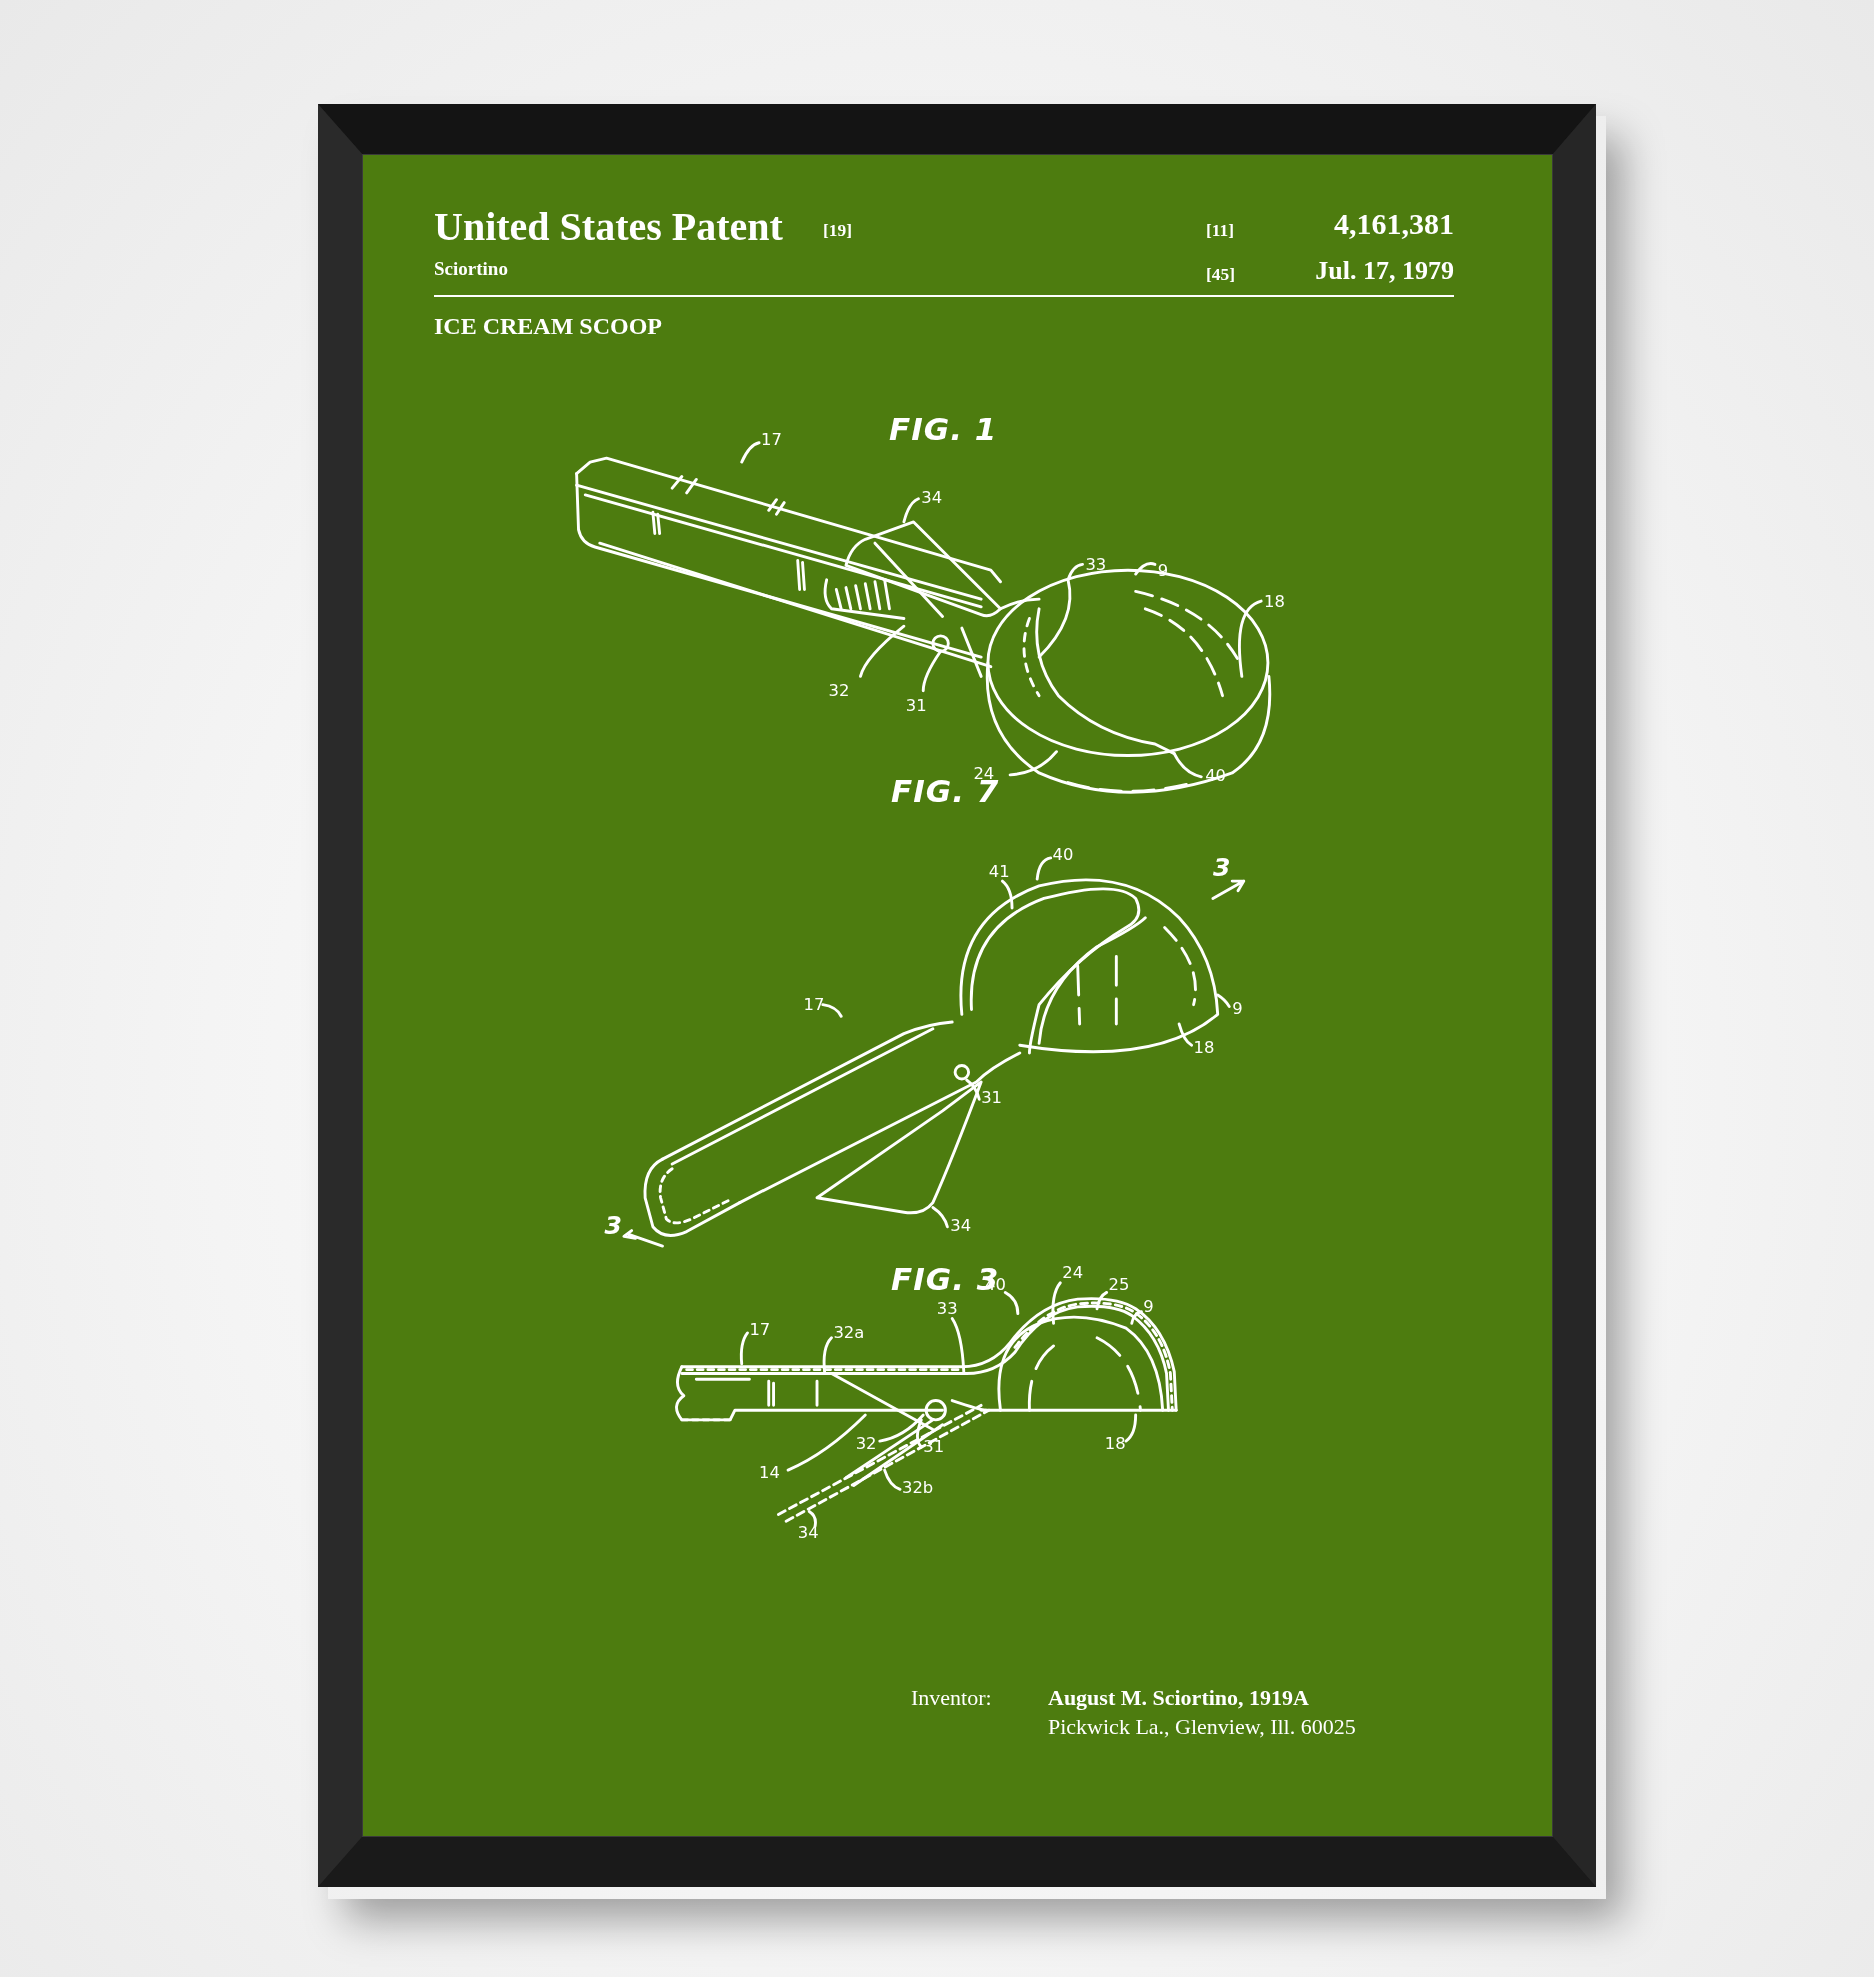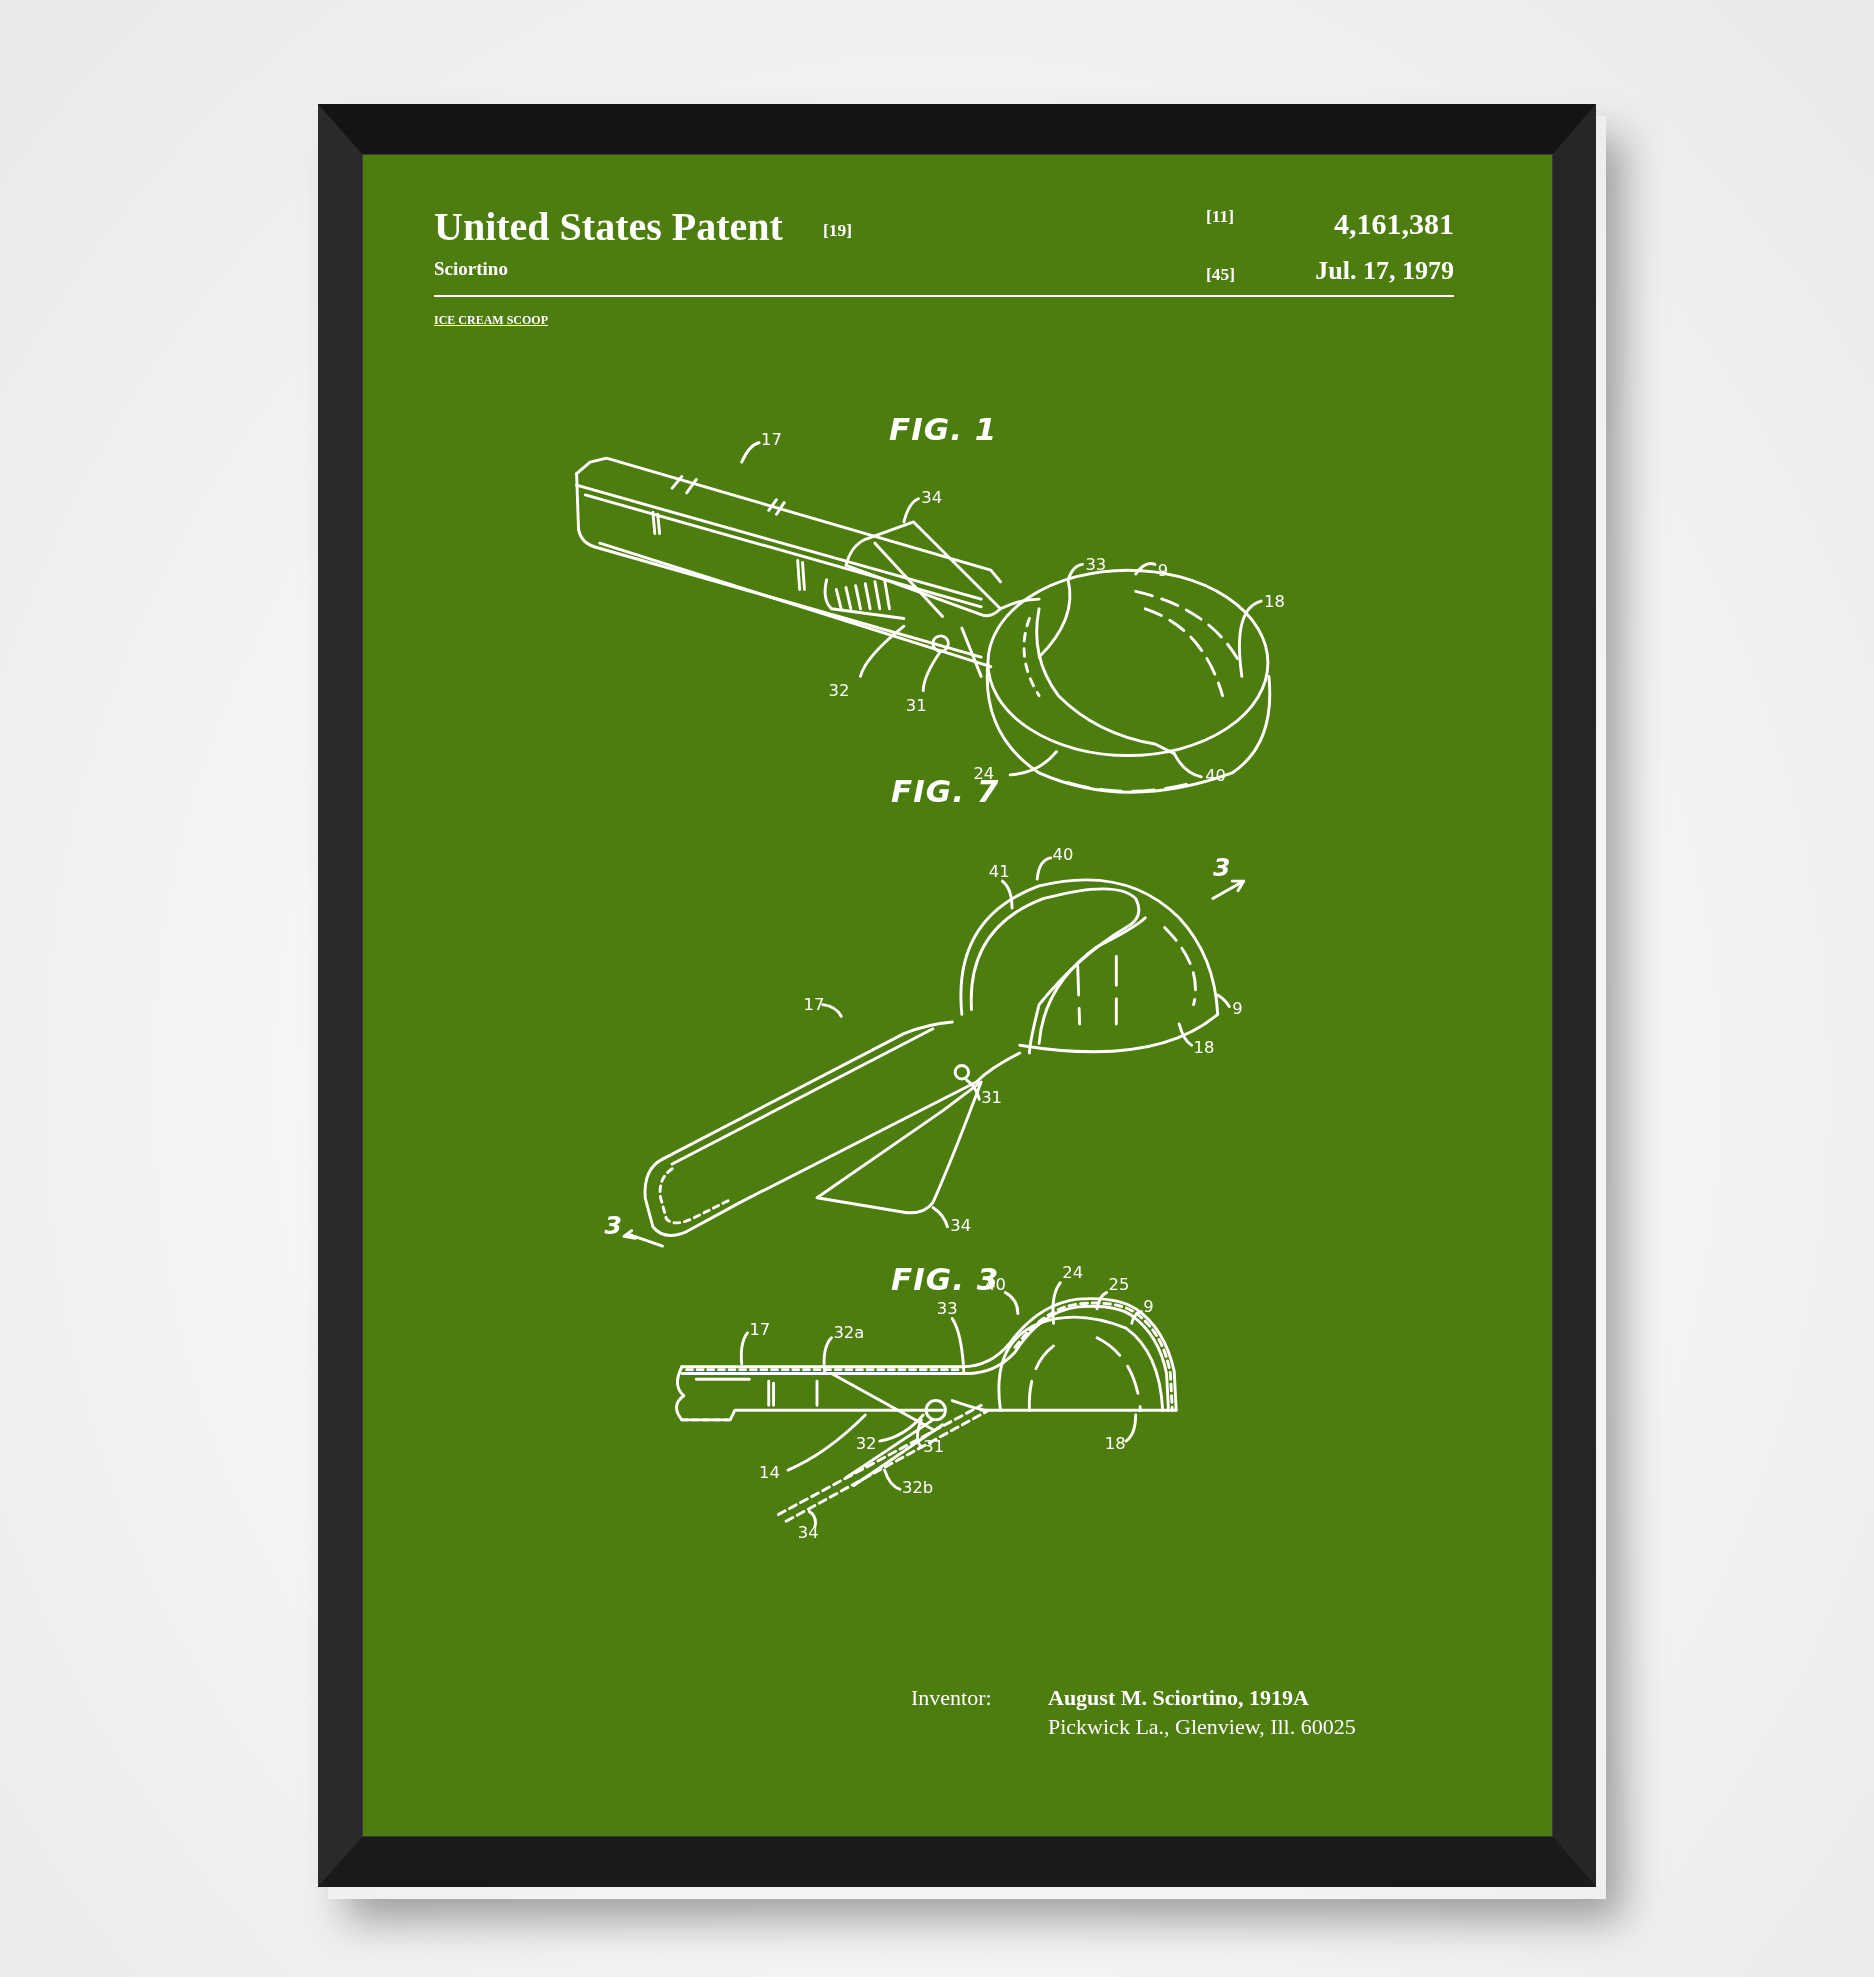--- a/index.html
+++ b/index.html
@@ -25,27 +25,27 @@
   .bevel-bottom { position:absolute; left:0; bottom:0; width:100%; height:51px;
     background:#1a1a1a; clip-path: polygon(45px 0,calc(100% - 44px) 0,100% 100%,0 100%); }
   .mat {
     position:absolute; left:363px; top:155px; width:1189px; height:1681px;
     background:#4d7c0f; outline:1px solid #3a3a3a;
   }
   .t { position:absolute; color:#fff; white-space:nowrap; }
   .title { left:71px; top:48px; font-size:40px; font-weight:bold; }
   .bracket { font-size:17.4px; font-weight:bold; }
   .b19 { left:460px; top:65px; }
-  .b11 { left:843px; top:51px; }
+  .b11 { left:843px; top:65px; }
   .b45 { left:843px; top:109px; }
   .patno { right:98px; top:52px; font-size:30px; font-weight:bold; }
   .inventor-head { left:71px; top:103px; font-size:19px; font-weight:bold; }
   .date { right:98px; top:101px; font-size:26px; font-weight:bold; }
   .rule { position:absolute; left:71px; right:98px; top:140px; height:1.9px; background:#fff; }
-  .subject { left:71px; top:158px; font-size:12px; font-weight:bold;text-decoration:underline; }
+  .subject { left:71px; top:158px; font-size:24px; font-weight:bold; }
   .fig-label { position:absolute; color:#fff; font-family:"DejaVu Sans", sans-serif;
     font-weight:bold; font-style:italic; font-size:31px; letter-spacing:1px; }
   .drawing { position:absolute; }
   .drawing svg { overflow:visible; }
   .ref { fill:#fff; font-family:"DejaVu Sans", sans-serif; font-size:17px; }
   .inv-label { left:548px; top:1530px; font-size:22px; }
   .inv-line1 { left:685px; top:1530px; font-size:22px; font-weight:bold; }
   .inv-line2 { left:685px; top:1559px; font-size:22px; }
 </style>
 </head>

